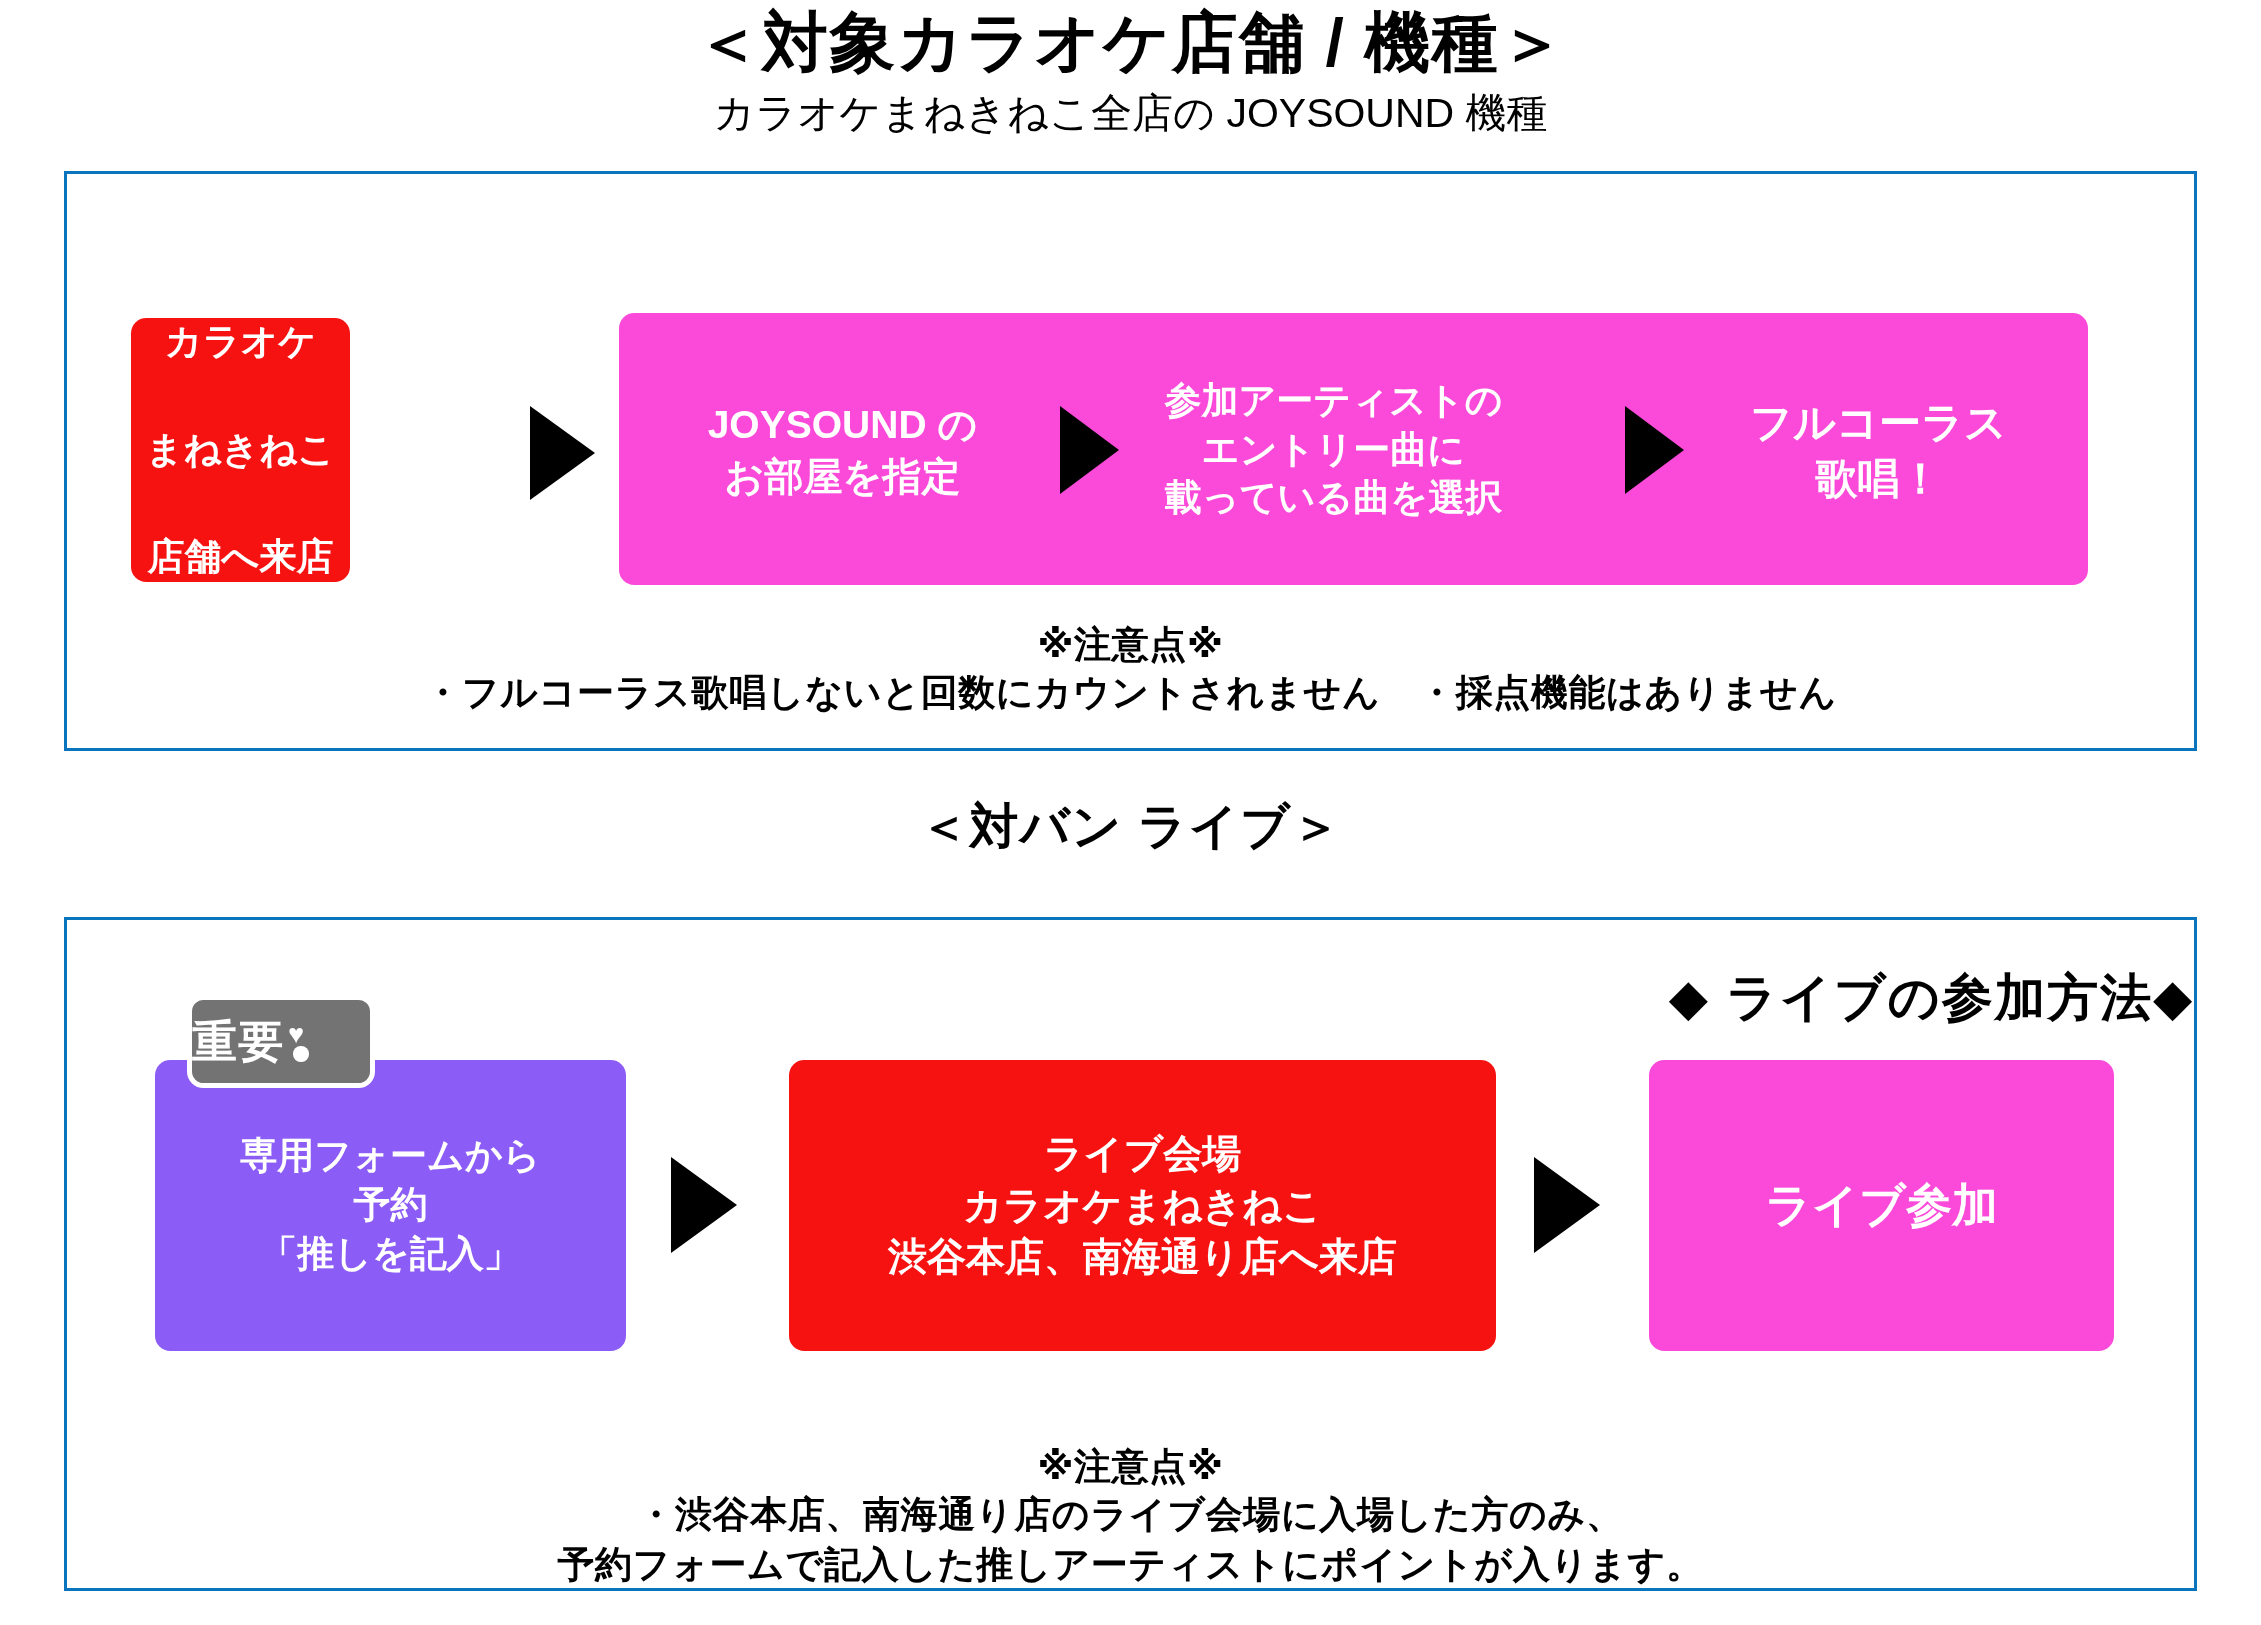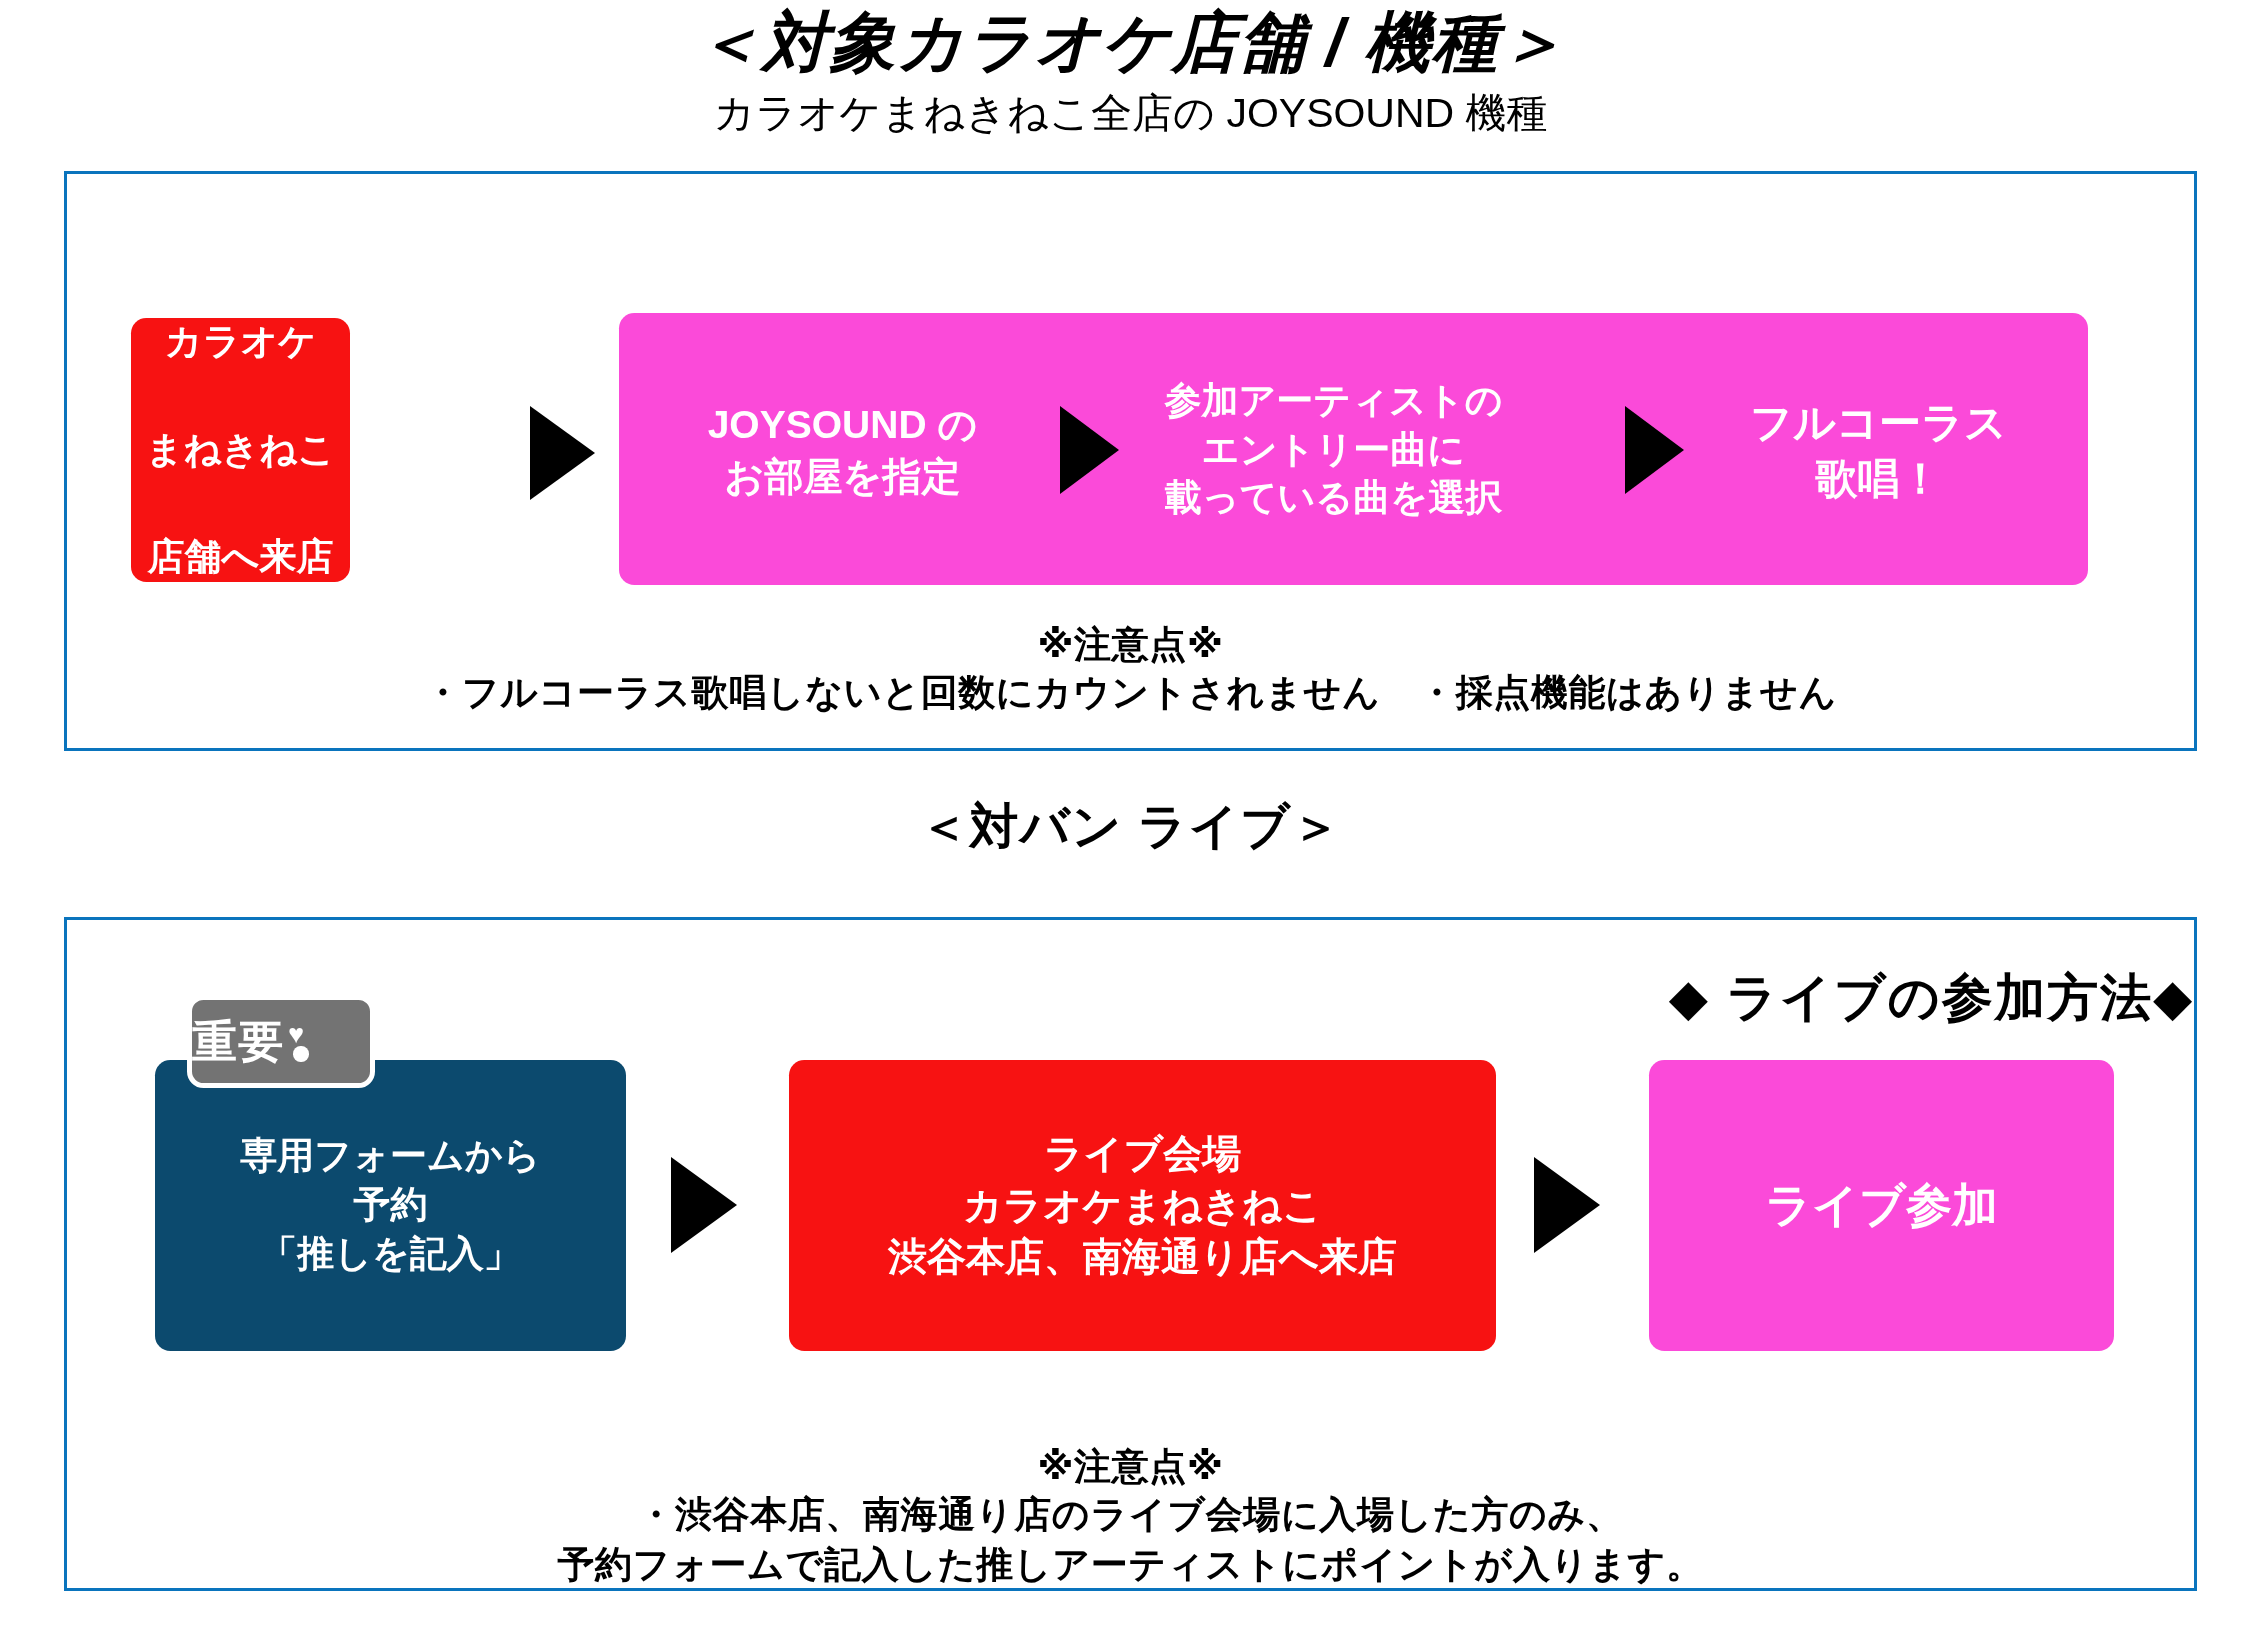--- a/index.html
+++ b/index.html
@@ -23,21 +23,20 @@
     width: 2261px;
     text-align: center;
   }
   .header-title {
     font-size: 66px;
     font-weight: bold;
     letter-spacing: 1.2px;
     color: #000000;
     line-height: 1.15;
     margin-top: 4.7px;
-    font-style: italic;
   }
   .header-sub {
     font-size: 41px;
     font-weight: normal;
     color: #000000;
     line-height: 1.2;
     margin-top: 8.2px;
   }
 
   
@@ -97,21 +96,21 @@
     justify-content: center;
     color: #ffffff;
     font-weight: bold;
     text-align: center;
     line-height: 1.32;
   }
   .flowbox .ln { display: block; white-space: nowrap; }
 
   .red  { background: #f71212; }
   .pink { background: #fb4ad9; }
-  .blue { background: #0c4a6e; }
+  .blue { background: #8b5cf6; }
 
   
   #box-visit {
     left: 131px;
     top: 318px;
     width: 219px;
     height: 264px;
     border-radius: 15.3px;
     font-size: 37px;
     justify-content: space-between;

